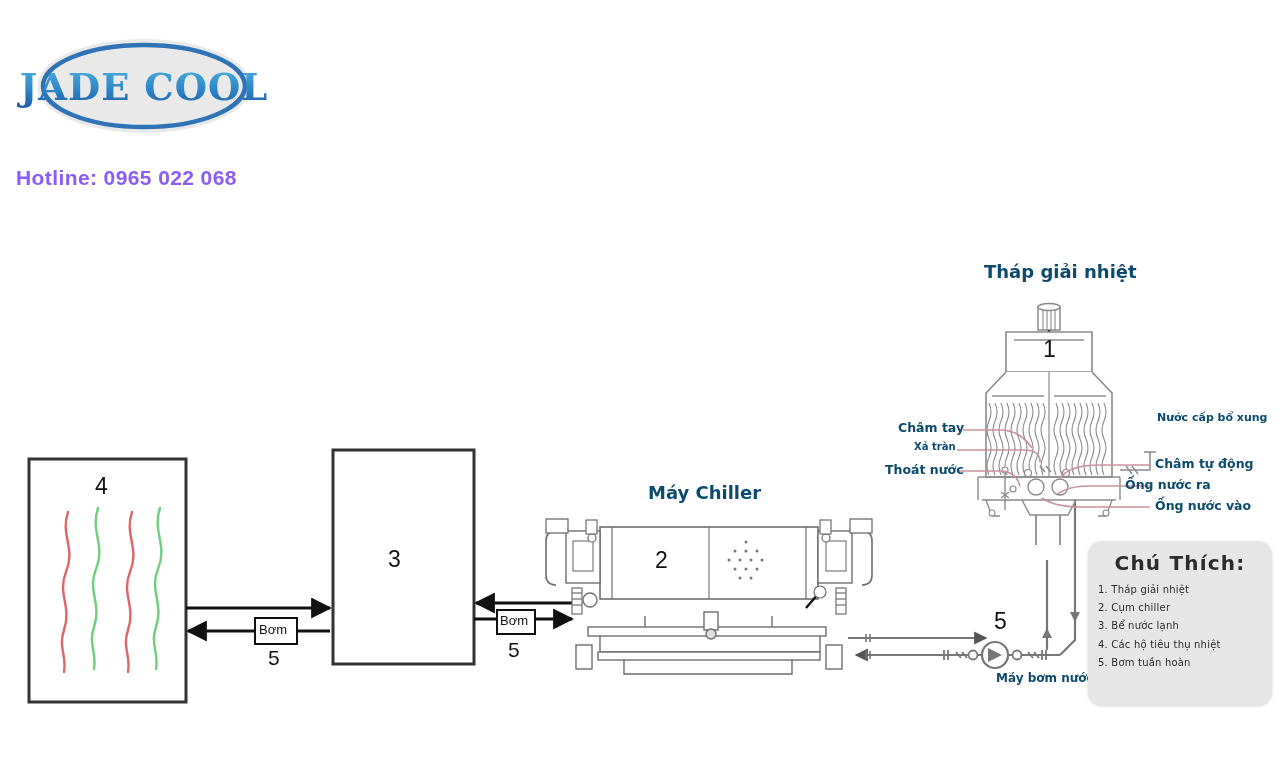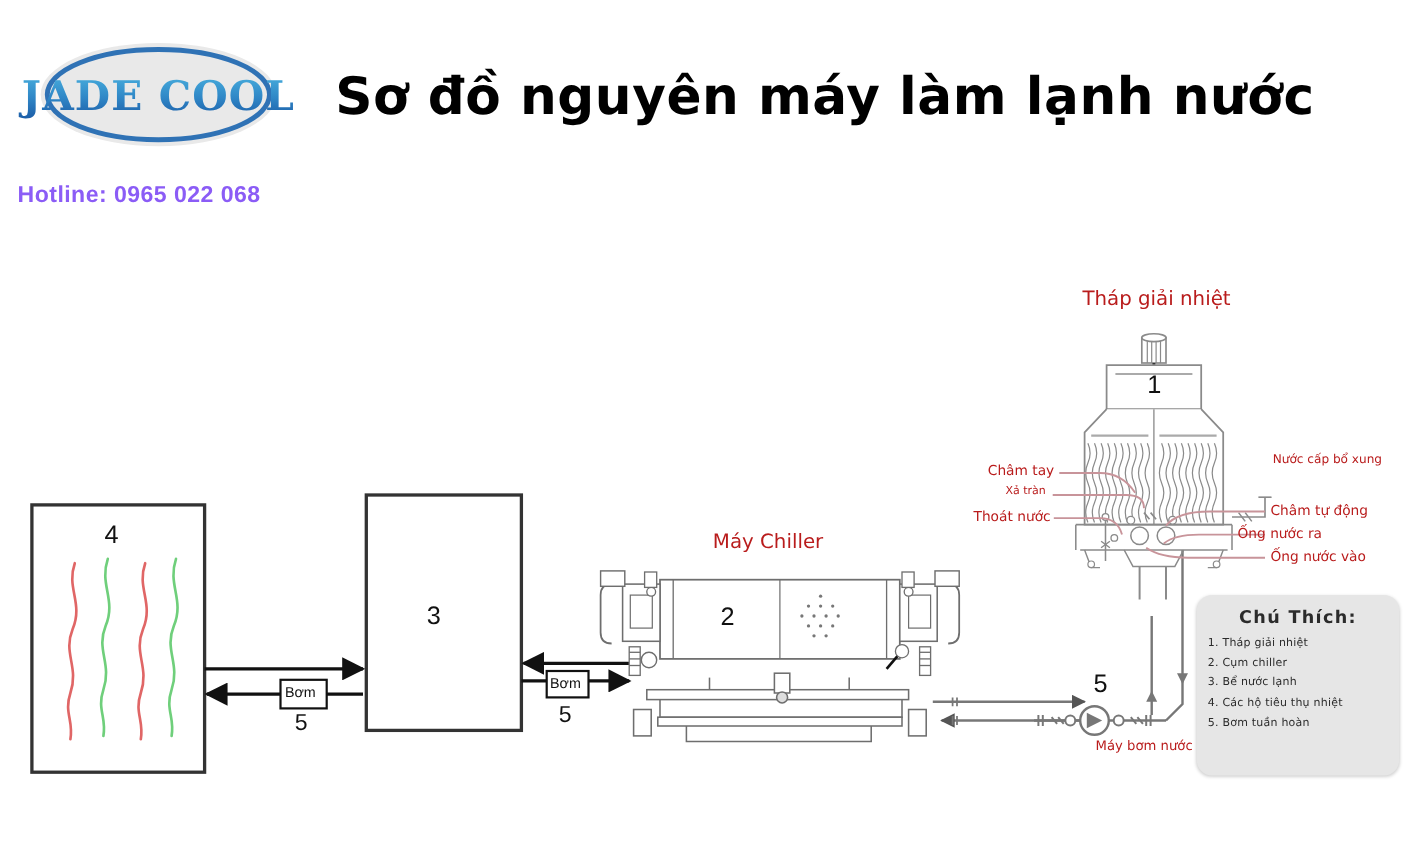--- a/index.html
+++ b/index.html
@@ -22,37 +22,37 @@
     position:absolute;left:290px;top:64px;width:920px;
     text-align:center;line-height:1.06;
     font-family:"DejaVu Sans",sans-serif;
     font-weight:bold;font-size:47px;color:#000;letter-spacing:.5px;
   }
   #title .l2{display:block;}
 
   
   .dlabel{
     position:absolute;font-family:"DejaVu Sans",sans-serif;
-    color:#b91c1c;white-space:nowrap;
+    color:#0c4a6e;white-space:nowrap;font-weight:bold;
   }
   .numlabel{
     position:absolute;font-family:"Liberation Sans",sans-serif;
     color:#111;white-space:nowrap;
   }
 
   
   #legend{
     position:absolute;left:1088px;top:541px;width:184px;height:164px;
     background:#e6e6e6;border-radius:14px;
     box-shadow:0 1px 3px rgba(0,0,0,.18);
     font-family:"DejaVu Sans",sans-serif;color:#2b2b2b;
   }
   #legend h4{
     margin:0;padding:10px 0 6px 0;text-align:center;
-    font-size:16px;font-weight:bold;letter-spacing:1.2px;
+    font-size:20px;font-weight:bold;letter-spacing:1.2px;
   }
   #legend ul{margin:0;padding:0 0 0 10px;list-style:none;}
   #legend li{font-size:10px;line-height:18.2px;letter-spacing:.2px;}
 
   
   svg{overflow:visible;}
   .bomlabel{
     position:absolute;font-family:"Liberation Sans",sans-serif;
     font-size:13px;color:#111;white-space:nowrap;
   }
@@ -71,21 +71,20 @@
     </defs>
     <ellipse cx="110" cy="50" rx="107" ry="47" fill="#e9e9e9"></ellipse>
     <ellipse cx="110" cy="50" rx="101" ry="41" fill="none" stroke="#2f72b5" stroke-width="4.5"></ellipse>
     <text x="110" y="64" text-anchor="middle" font-family="DejaVu Serif, serif" font-size="37" font-weight="bold" fill="url(#logoTextGrad)" letter-spacing="1">JADE COOL</text>
   </svg>
 </div>
 
 <div id="hotline">Hotline: 0965 022 068</div>
 
 <div id="title">
-  <span class="l1">Sơ đồ nguyên máy làm lạnh nước</span>
 </div>
 
 <svg class="canvas" width="1280" height="766" viewBox="0 0 1280 766">
 
   <defs>
     <marker id="arr" viewBox="0 0 10 10" refX="9" refY="5" markerWidth="7" markerHeight="7" orient="auto-start-reverse">
       <path d="M0,0 L10,5 L0,10 z" fill="#111"></path>
     </marker>
     <marker id="arrGray" viewBox="0 0 10 10" refX="9" refY="5" markerWidth="6" markerHeight="6" orient="auto-start-reverse">
       <path d="M0,0 L10,5 L0,10 z" fill="#555"></path>

